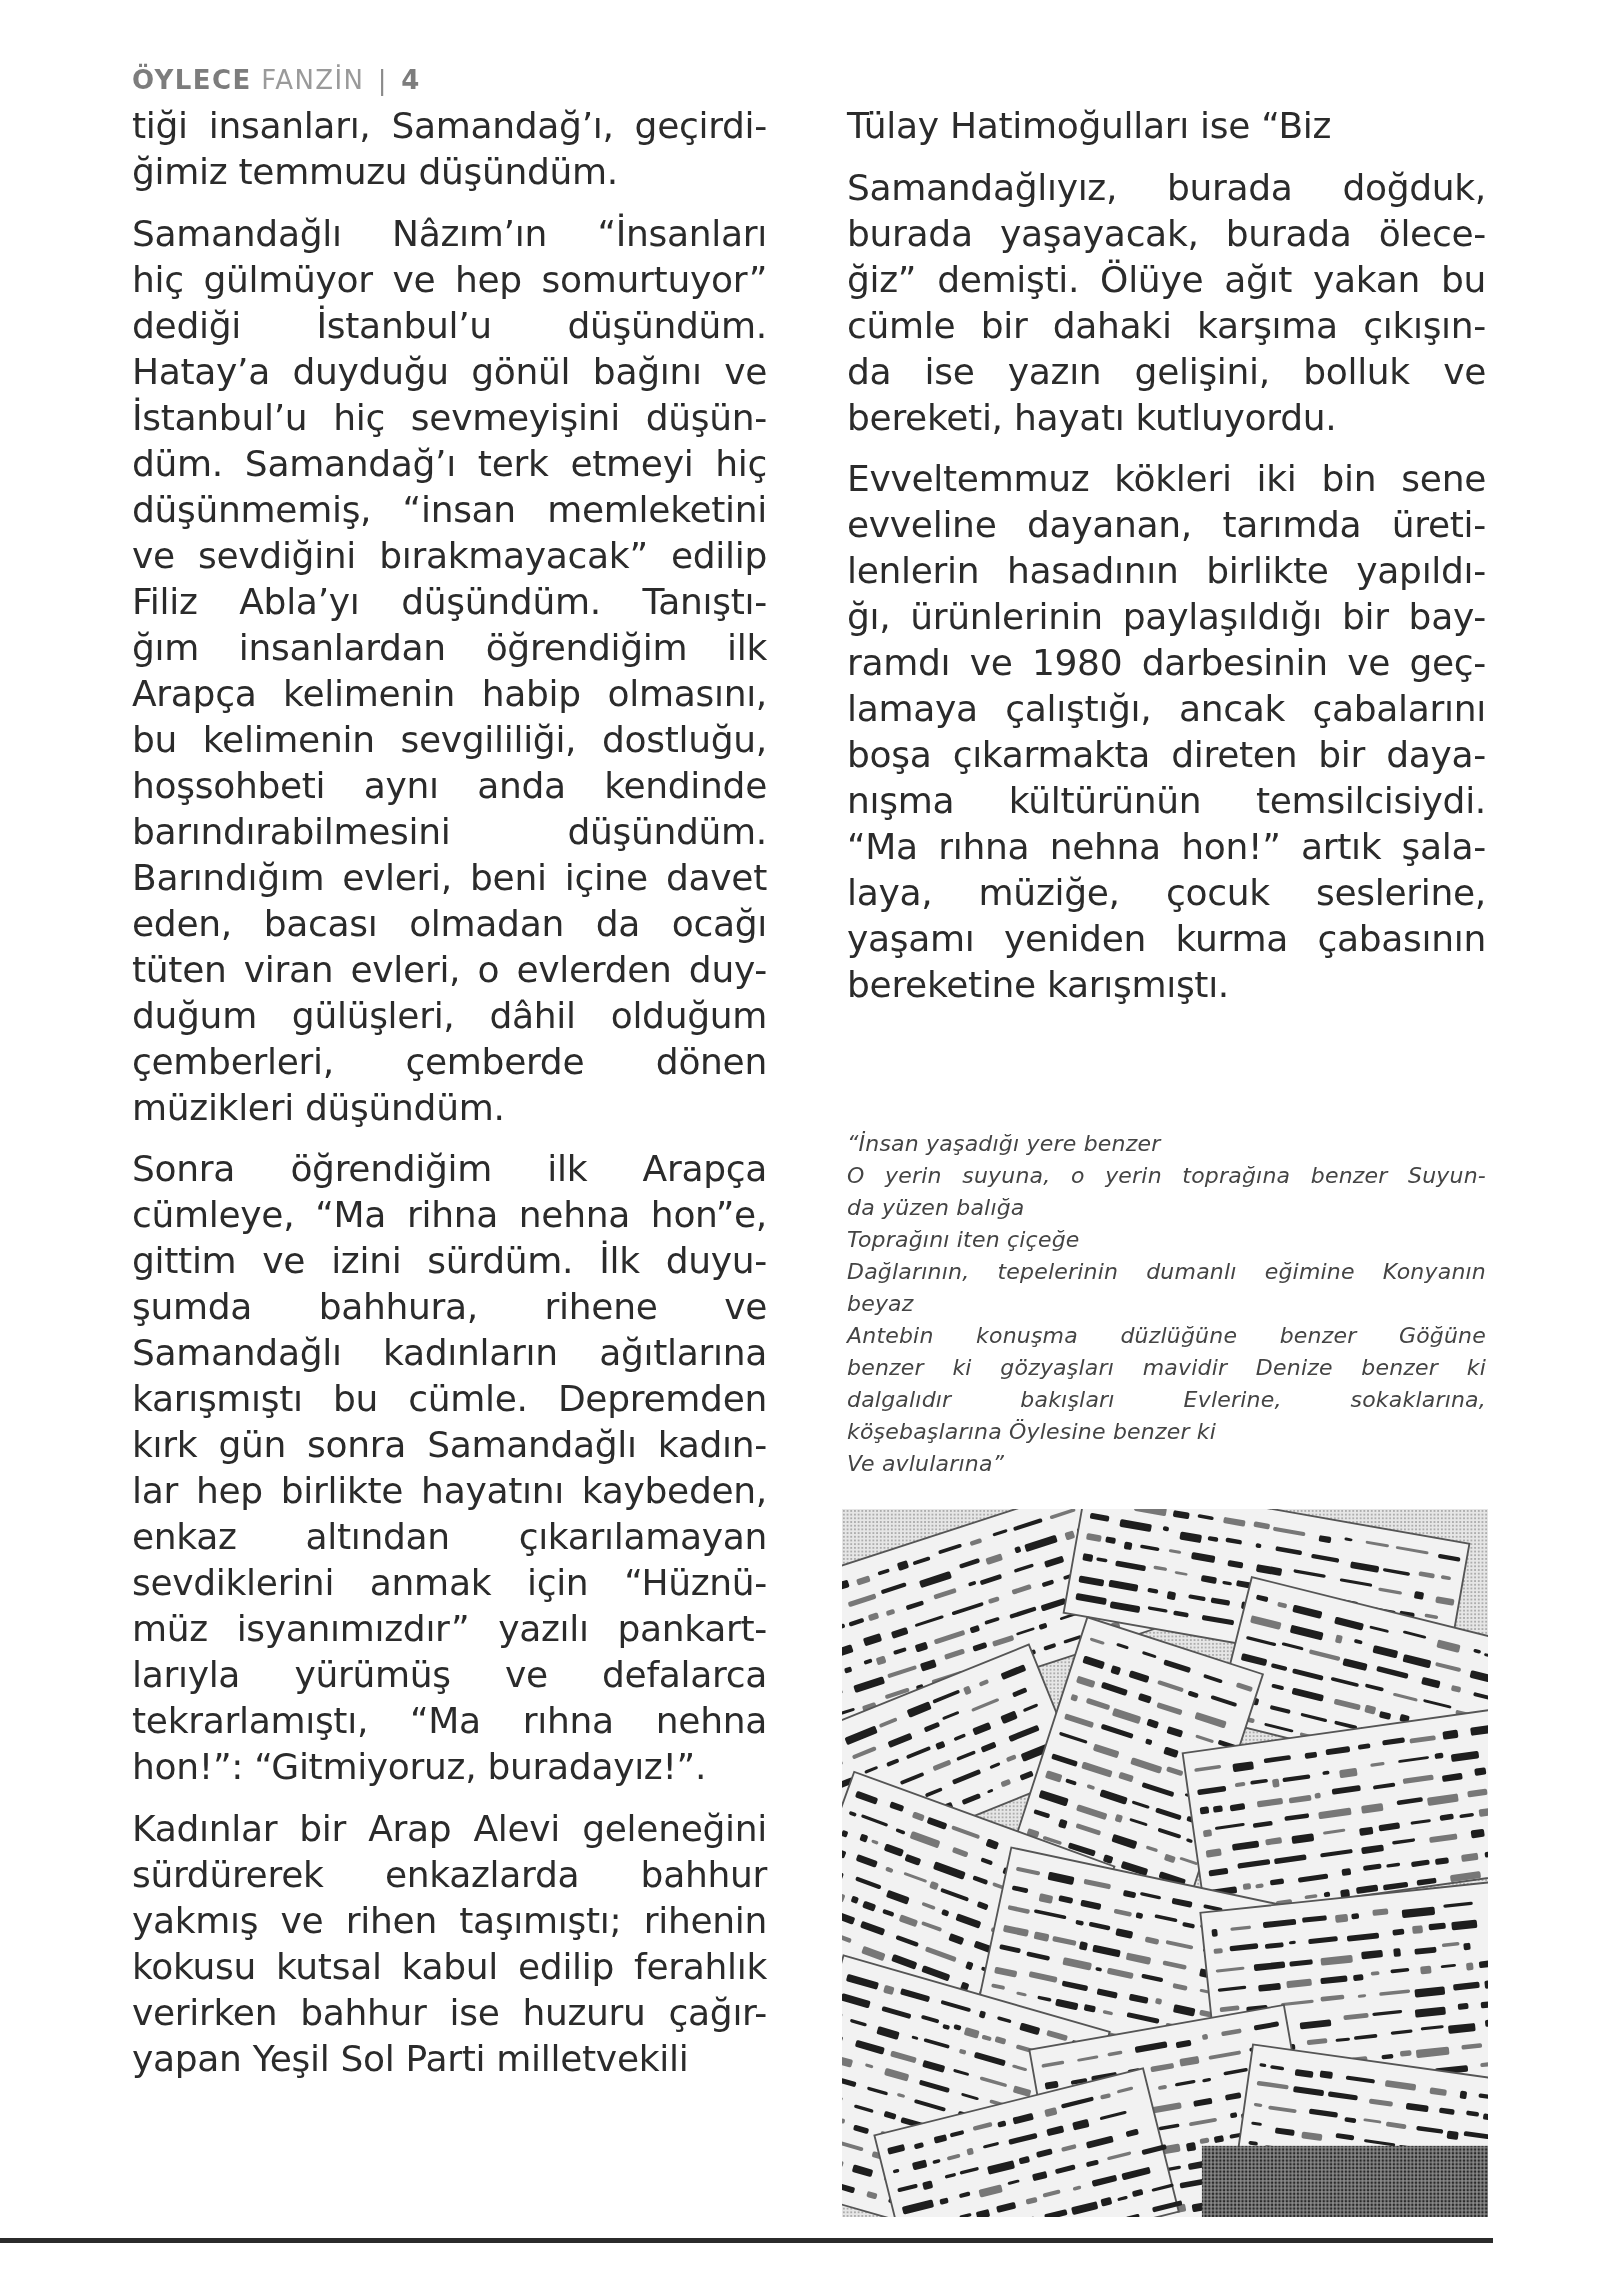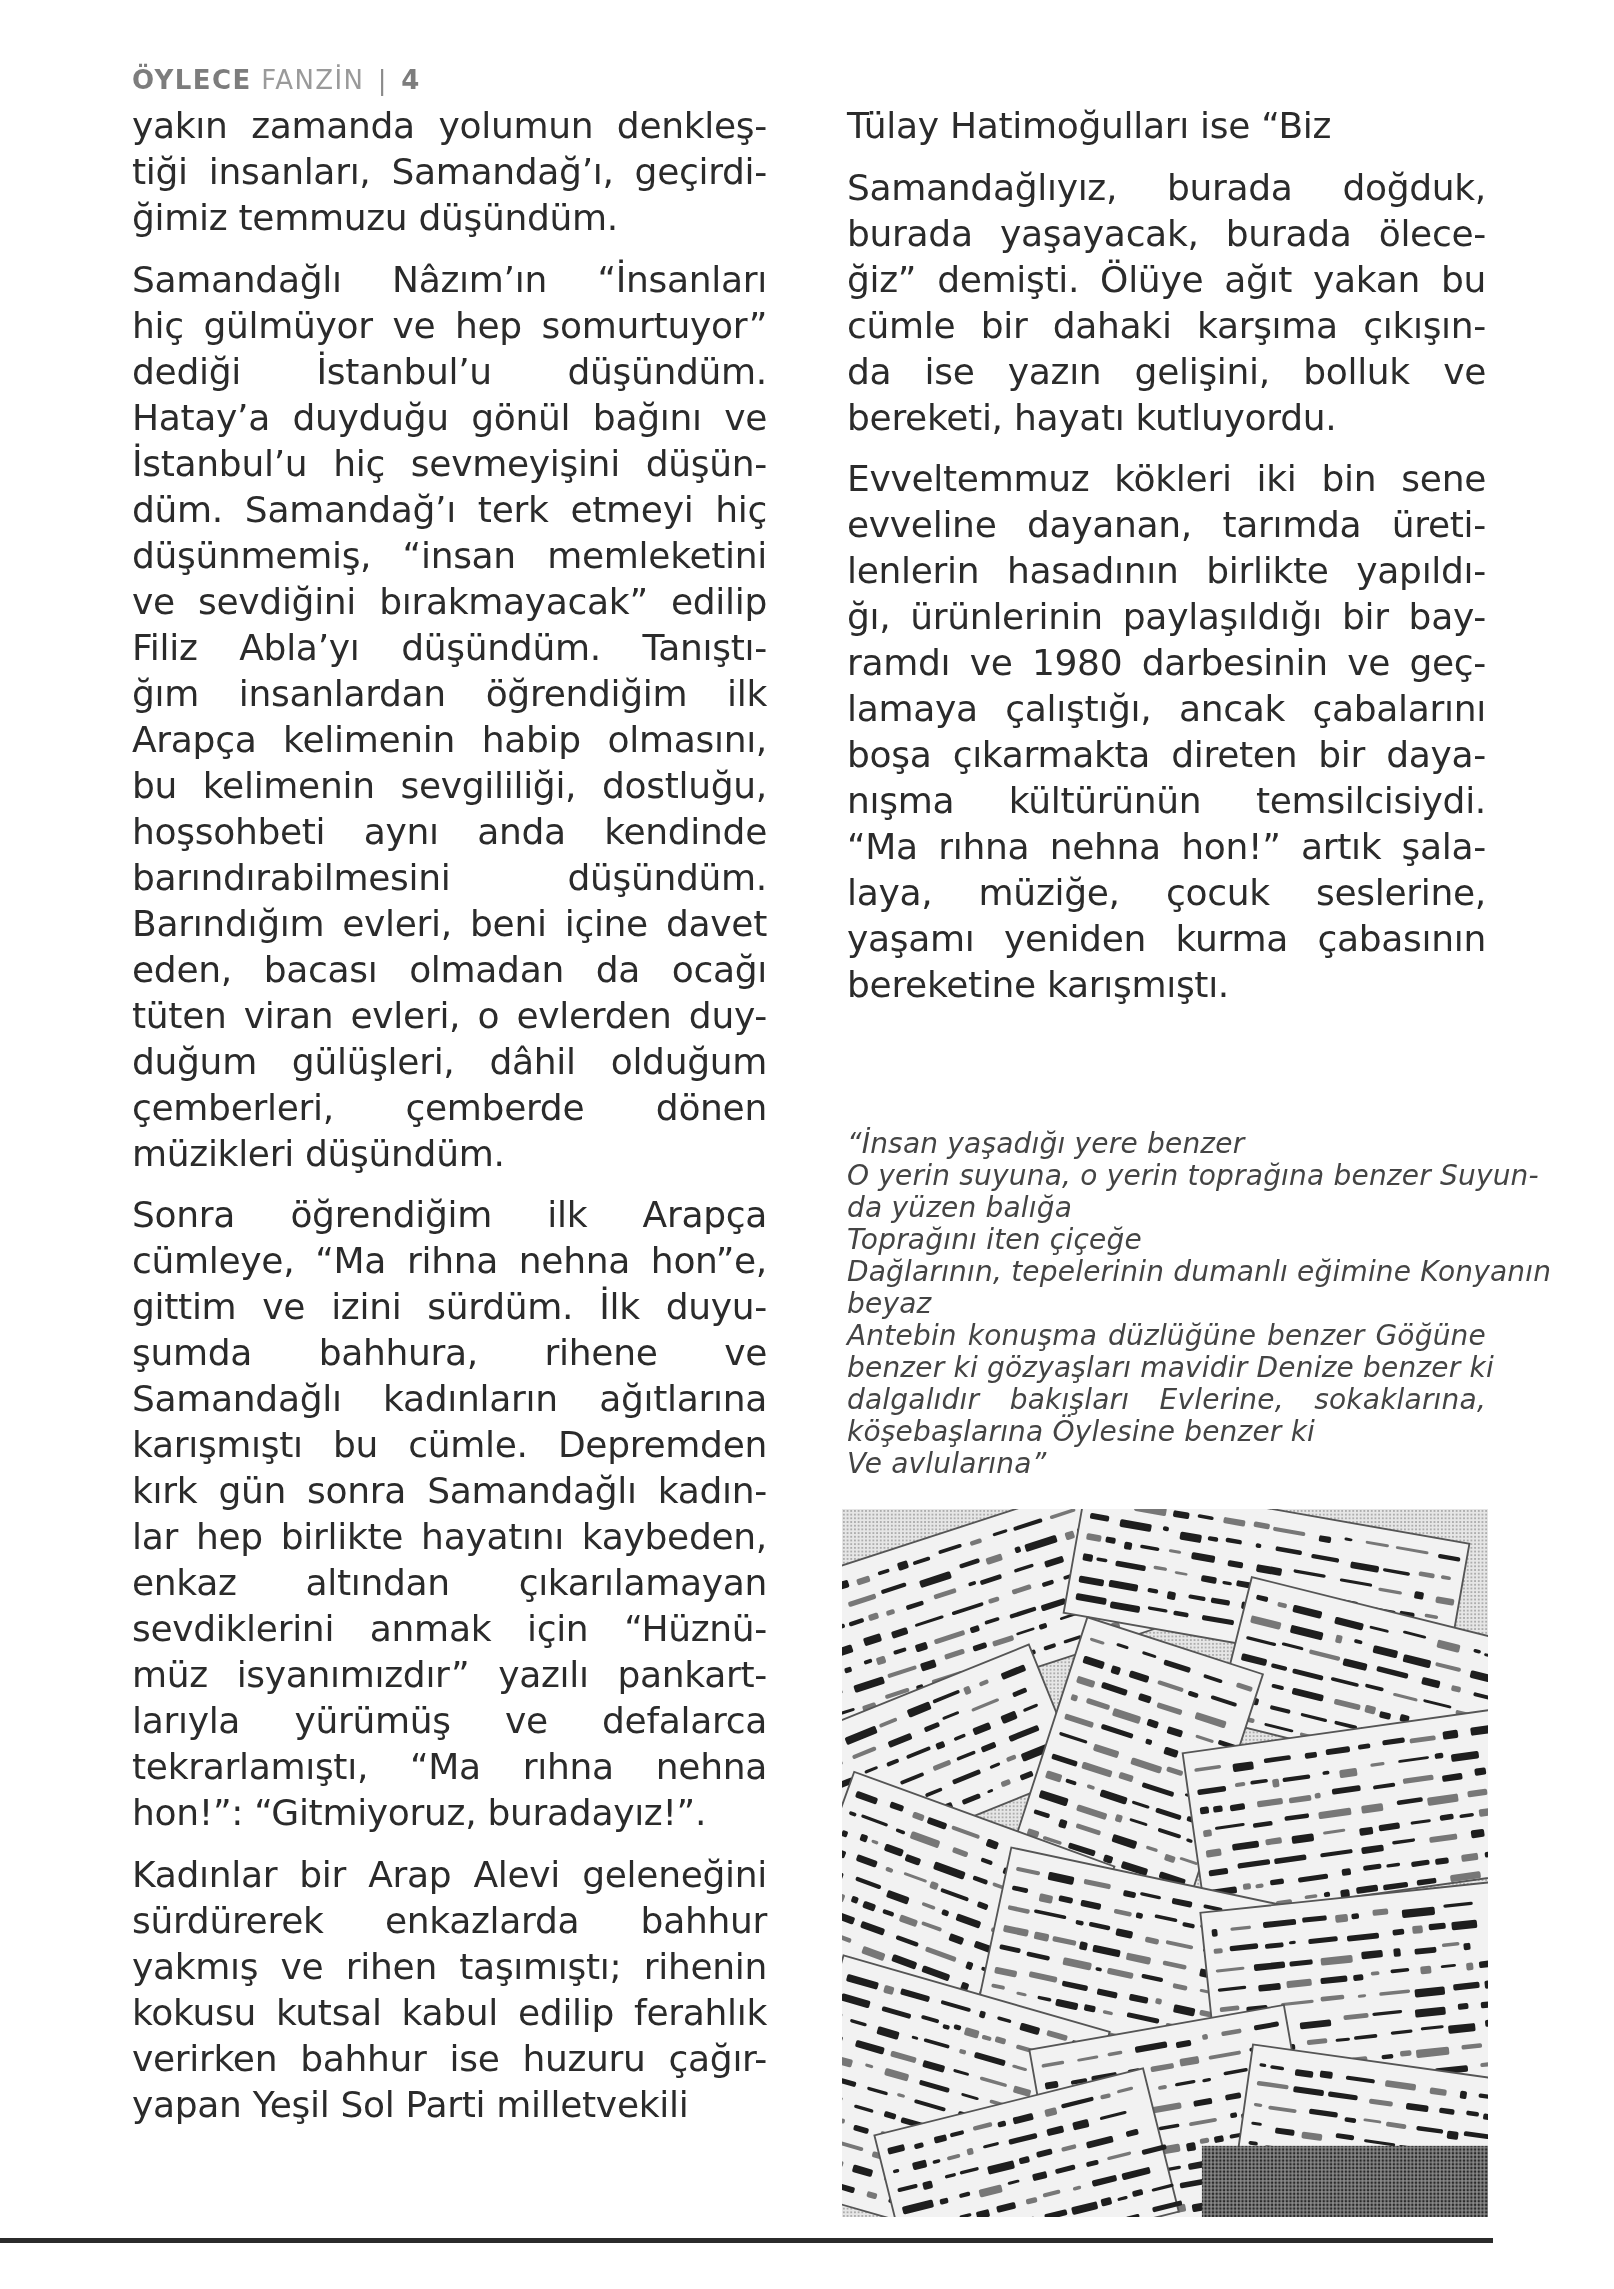--- a/index.html
+++ b/index.html
@@ -50,21 +50,21 @@
       white-space: nowrap;
       height: 46px;
     }
     .col .line.last { text-align-last: left; }
 
     .poem {
       position: absolute;
       left: 847px;
       top: 1128px;
       width: 639px;
-      font-size: 28px;
+      font-size: 22px;
       line-height: 32px;
       font-style: italic;
       font-weight: 300;
       color: #444;
       letter-spacing: 0.2px;
     }
     .poem .line {
       display: block;
       white-space: nowrap;
       height: 32px;
@@ -96,21 +96,20 @@
 
 <div class="header">
   <span class="brand-bold">ÖYLECE</span>
   <span class="brand-light">FANZİN</span>
   <span class="sep">|</span>
   <span class="page-num">4</span>
 </div>
 
 <div class="col col-left" id="col-left">
     <p>
-      <span class="line">yakın zamanda yolumun denkleş-</span>
       <span class="line">tiği insanları, Samandağ’ı, geçirdi-</span>
       <span class="line last">ğimiz temmuzu düşündüm.</span>
     </p>
     <p>
       <span class="line">Samandağlı Nâzım’ın “İnsanları</span>
       <span class="line">hiç gülmüyor ve hep somurtuyor”</span>
       <span class="line">dediği İstanbul’u düşündüm.</span>
       <span class="line">Hatay’a duyduğu gönül bağını ve</span>
       <span class="line">İstanbul’u hiç sevmeyişini düşün-</span>
       <span class="line">düm. Samandağ’ı terk etmeyi hiç</span>

